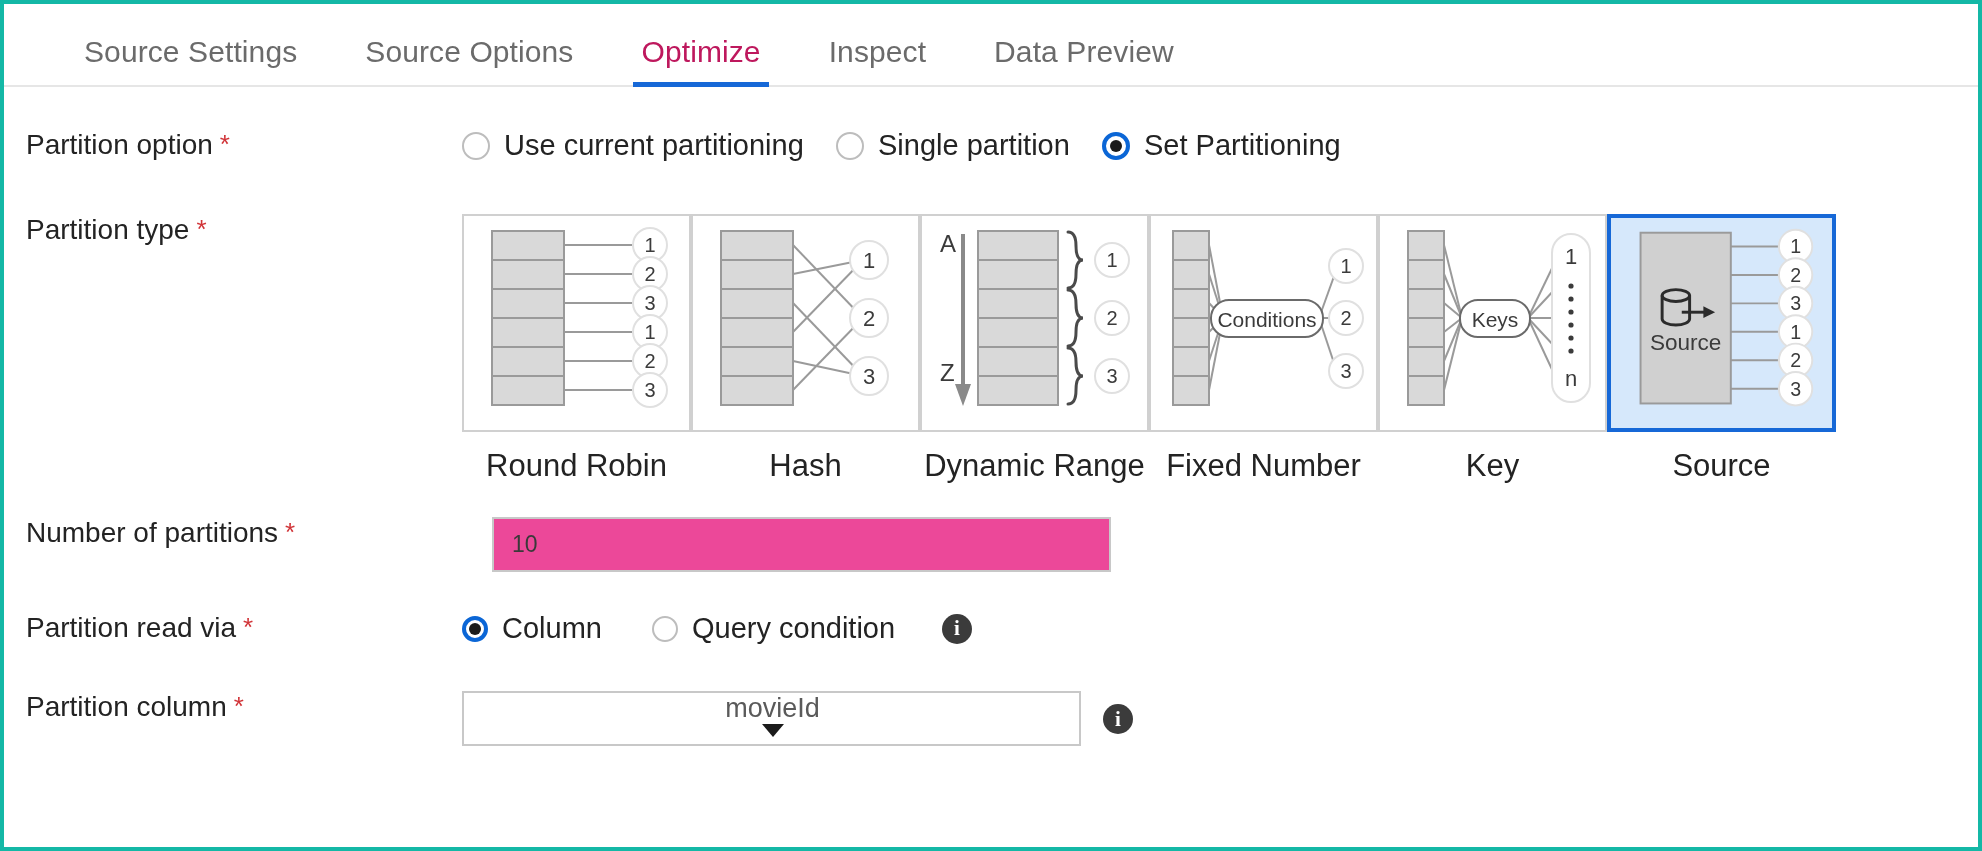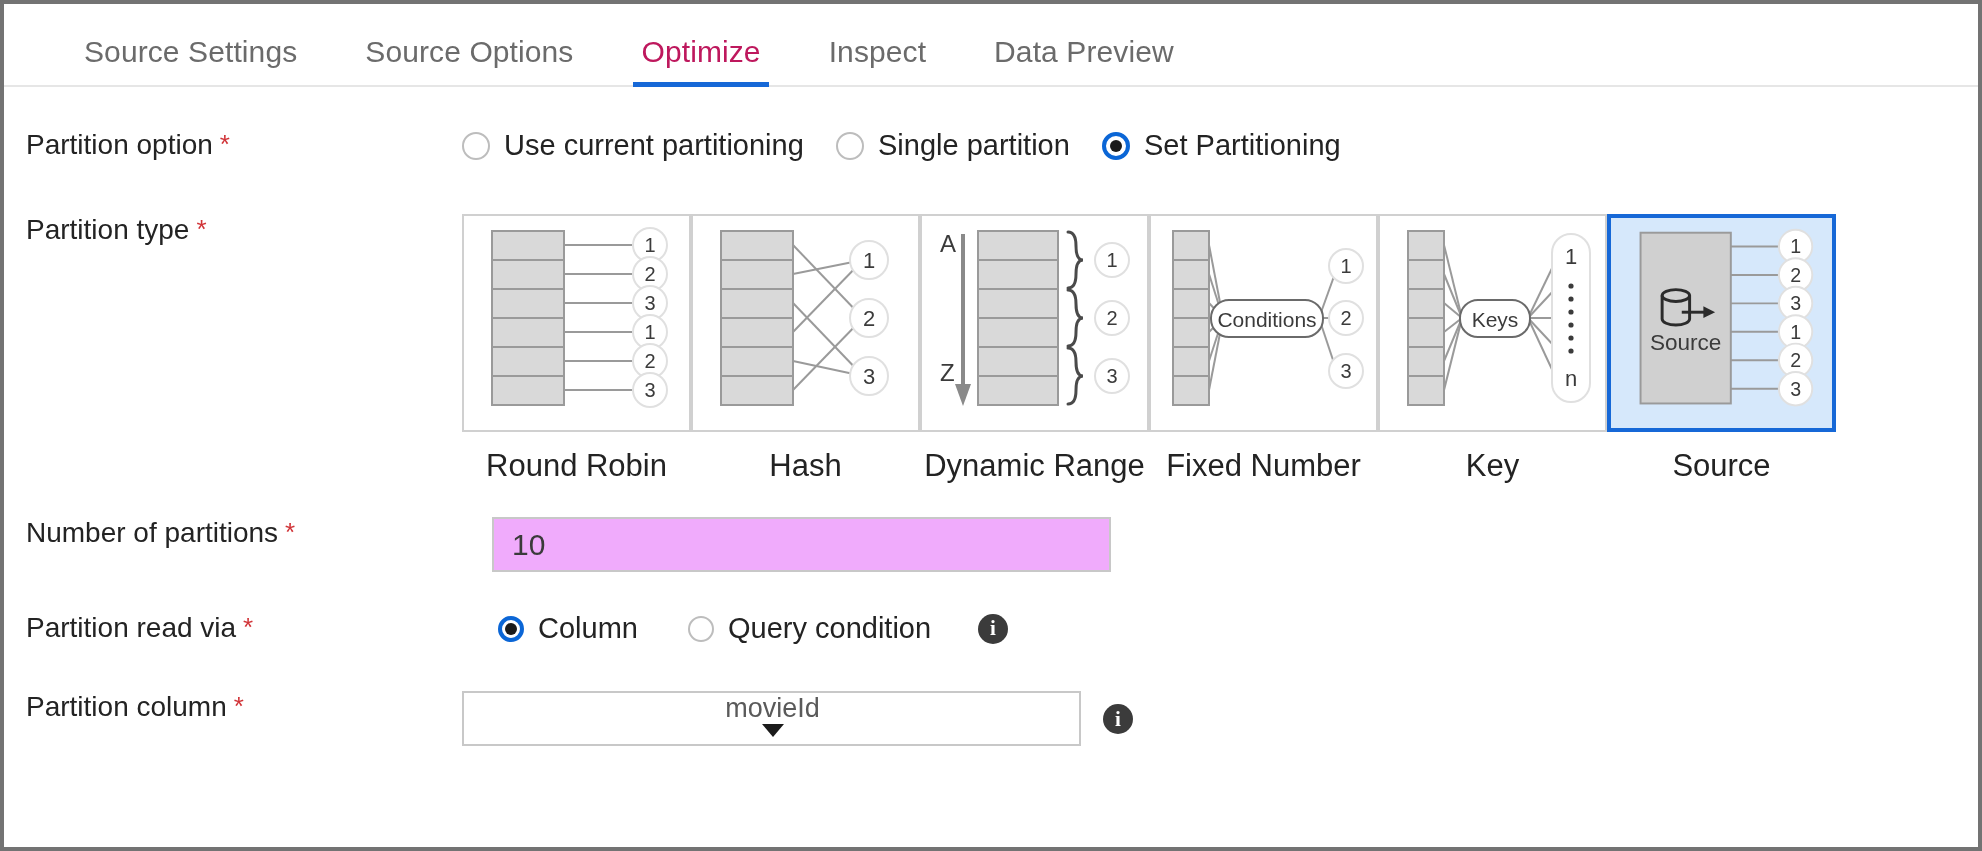--- a/index.html
+++ b/index.html
@@ -8,21 +8,21 @@
     background: #4a4a4a;
   }
   body {
     font-family: "Liberation Sans", sans-serif;
   }
   .page {
     position: relative;
     width: 1982px;
     height: 851px;
     background: #ffffff;
-    border: 4px solid #737373;
+    border: 4px solid #14b8a6;
     box-sizing: border-box;
     overflow: hidden;
   }
 
   
   .tabbar {
     position: relative;
     height: 83px;
     border-bottom: 2px solid #e6e6e6;
     display: flex;
@@ -74,21 +74,21 @@
   .req {
     color: #d13438;
     font-size: 26px;
     margin-left: 7px;
     vertical-align: 1px;
   }
 
   .row-partition-option { margin-top: 42px; }
   .row-partition-type  { margin-top: 52px; }
   .row-num-partitions  { margin-top: 33px; gap: 30px; }
-  .row-read-via        { margin-top: 40px; gap: 36px; }
+  .row-read-via        { margin-top: 40px; }
   .row-partition-col   { margin-top: 46px; }
 
   
   .radio-group {
     display: flex;
     align-items: center;
   }
   .radio-opt {
     display: flex;
     align-items: center;
@@ -155,22 +155,22 @@
     white-space: nowrap;
   }
   .tile svg { display: block; }
 
   
   .textinput {
     width: 619px;
     height: 55px;
     box-sizing: border-box;
     border: 2px solid #c8c8c8;
-    background: #f0abfc;
-    font-size: 30px;
+    background: #ec4899;
+    font-size: 23px;
     color: #3a3a3a;
     padding: 0 18px;
     font-family: "Liberation Sans", sans-serif;
     line-height: 51px;
     display: flex;
     align-items: center;
   }
 
   
   .selectbox {

